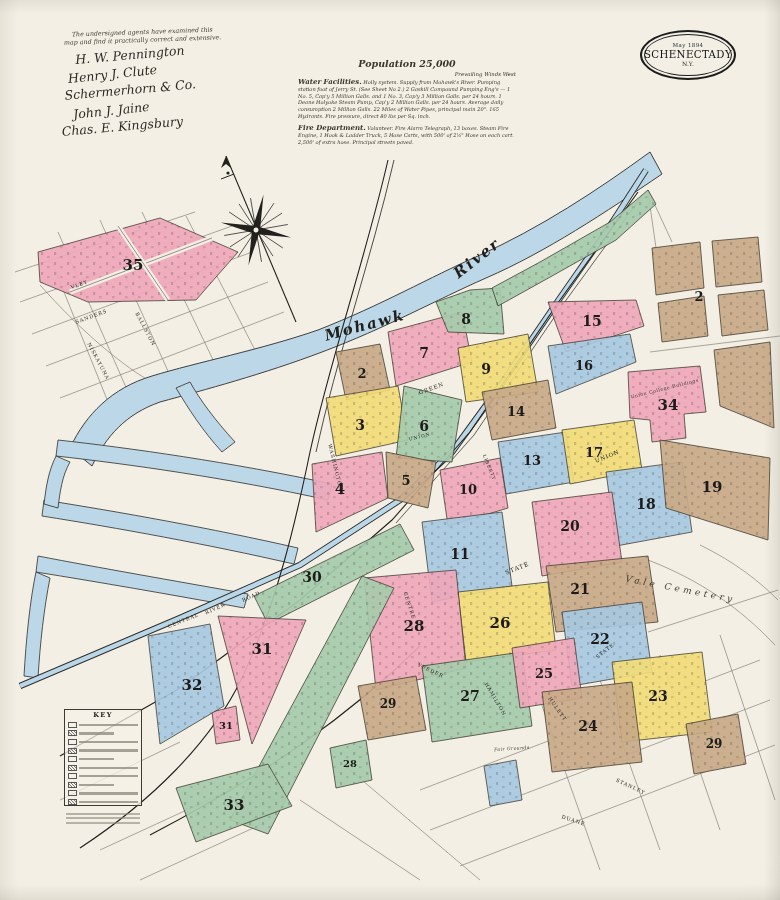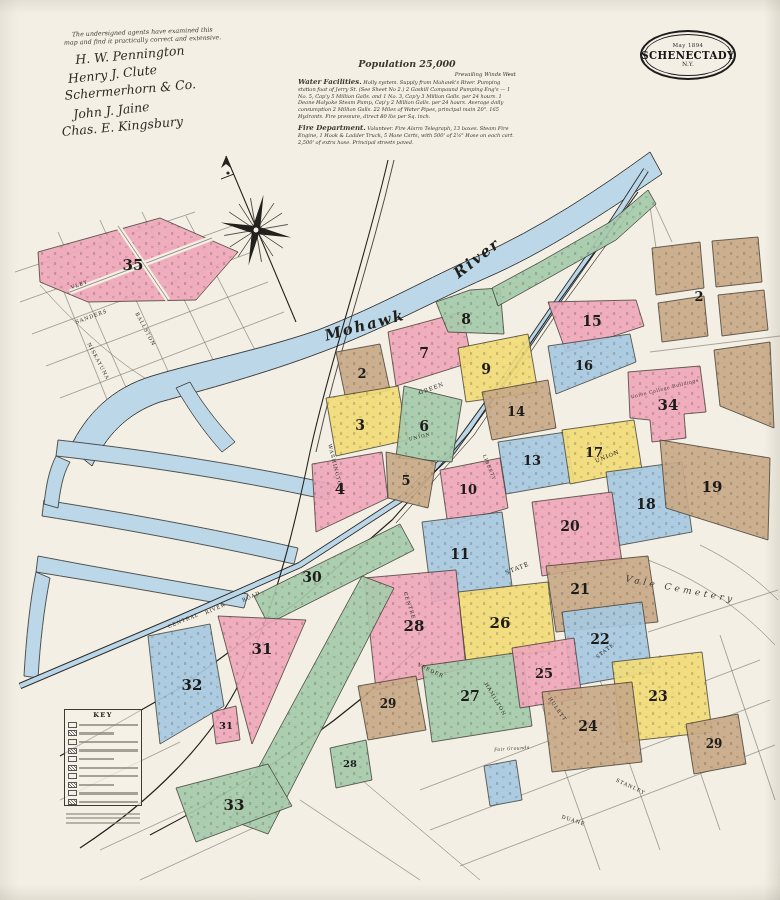--- a/index.html
+++ b/index.html
@@ -13,21 +13,21 @@
       linear-gradient(to bottom, rgba(120,115,100,.12) 0, rgba(0,0,0,0) 14px),
       linear-gradient(to top, rgba(120,115,100,.14) 0, rgba(0,0,0,0) 16px);}
   #map-svg{position:absolute;left:0;top:0;width:780px;height:900px;}
 
   
   .badge{position:absolute;left:640px;top:30px;width:92px;height:46px;
     border:2.4px solid #1d1d1d;border-radius:50%;display:flex;flex-direction:column;
     align-items:center;justify-content:center;background:rgba(243,239,228,.6);}
   .badge-inner{position:absolute;inset:2px;border:.8px solid #1d1d1d;border-radius:50%;}
   .badge-date{font-size:5.5px;color:#2a2a2a;letter-spacing:.4px;line-height:1;margin-bottom:1px;z-index:1;}
-  .badge-city{font-size:10.2px;font-weight:bold;color:#151515;letter-spacing:.4px;line-height:1;z-index:1;}
+  .badge-city{font-size:10.2px;font-weight:normal;color:#151515;letter-spacing:.4px;line-height:1;z-index:1;}
   .badge-state{font-size:6px;color:#2a2a2a;line-height:1.2;z-index:1;}
 
   
   .cert{position:absolute;left:34px;top:28px;width:220px;transform:rotate(-2deg);color:#35322c;}
   .cert-note{font-style:italic;font-size:6.3px;line-height:1.25;text-align:center;color:#45423a;}
   .sig{font-style:italic;font-size:12.5px;line-height:1.42;color:#2e2b26;}
   .sig div{white-space:nowrap;}
   .sig div:nth-child(1){margin-left:42px;transform:rotate(-3deg);}
   .sig div:nth-child(2){margin-left:34px;transform:rotate(-4deg);}
   .sig div:nth-child(3){margin-left:30px;transform:rotate(-3deg);}

